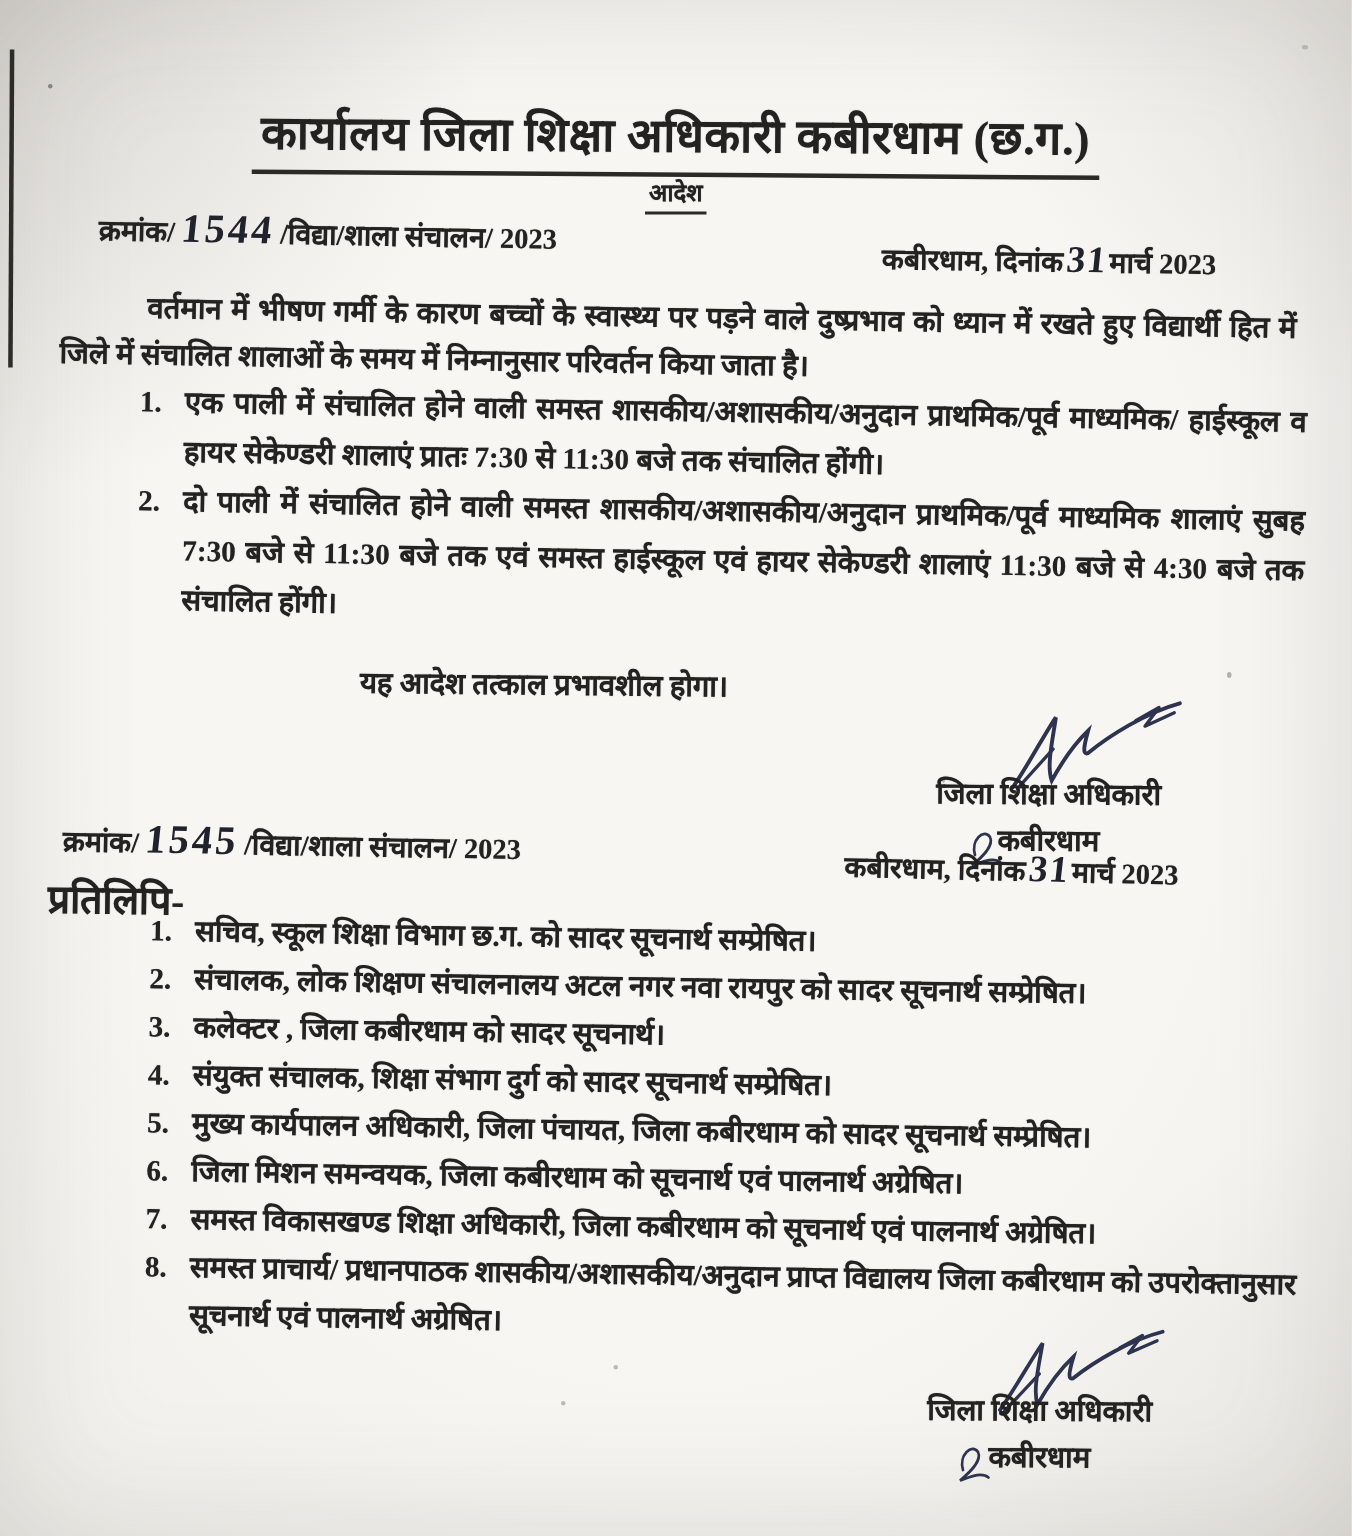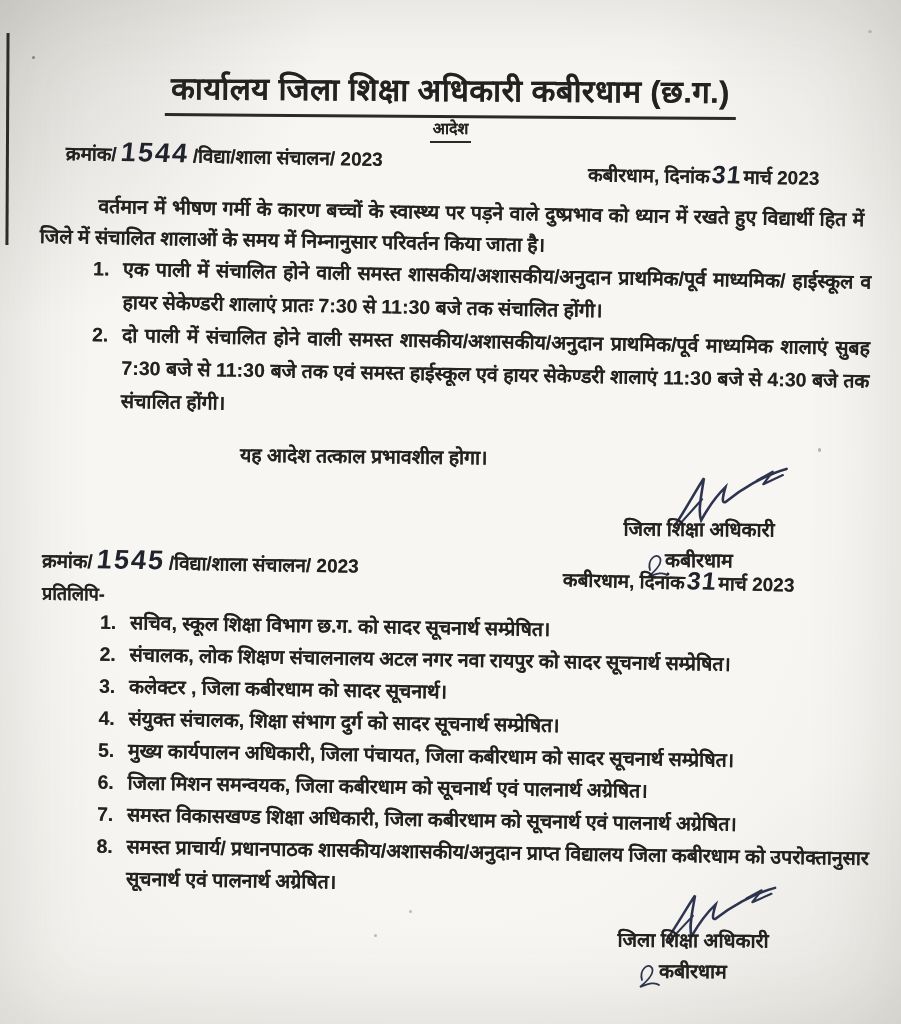--- a/index.html
+++ b/index.html
@@ -1,21 +1,21 @@
 <!DOCTYPE html>
 <html><head>
 <meta charset="utf-8">
 <style>
   html,body{margin:0;padding:0;background:#e9e7e3;}
   .page{
     position:relative;
     width:901px;height:1024px;
     margin:0 auto;
     overflow:hidden;
-    font-family:Liberation Sans, sans-serif;
+    font-family:Liberation Serif, serif;
     color:#232220;
     background:
       radial-gradient(circle at 0% 0%, rgba(110,106,98,0.20), transparent 24%),
       radial-gradient(circle at 100% 2%, rgba(110,106,98,0.10), transparent 18%),
       radial-gradient(circle at 100% 100%, rgba(110,106,98,0.08), transparent 20%),
       radial-gradient(ellipse at 50% 45%, #f7f6f3 55%, #efeeea 100%);
     box-shadow: inset 0 0 90px rgba(105,100,90,0.18);
   }
   .txt{ text-shadow:0 0 0.6px rgba(35,34,32,0.55); }
   .abs{ position:absolute; }
@@ -54,21 +54,21 @@
   }
   .olist{ list-style:none; margin:0; padding:0; }
   .li{ position:relative; }
   .li .num{ position:absolute; left:0; top:0; }
   .list1{ left:92px; top:259px; width:778px; transform:rotate(1.0deg);
           font-size:19.5px; font-weight:600; line-height:33px; }
   .list1 .li{ padding-left:30px; text-align:justify; }
 
   .note{ left:240px; top:442px; font-size:19.5px; font-weight:600; transform:rotate(0.6deg); }
 
-  .copies-heading{ left:42px; top:581px; font-size:18px; font-weight:600; transform:rotate(0.8deg); }
+  .copies-heading{ left:32px; top:581px; font-size:26px; font-weight:600; transform:rotate(0.8deg); }
   .list2{ left:98px; top:612px; width:782px; transform:rotate(0.9deg);
           font-size:19.5px; font-weight:600; line-height:32px; }
   .list2 .li{ padding-left:30px; margin-bottom:0px; }
 
   .sigblock{ text-align:center; font-size:19.5px; font-weight:600; }
   .sig-top-text{ left:610px; top:515px; width:178px; transform:rotate(0.4deg); }
   .sig-bottom-text{ left:602px; top:926px; width:182px; transform:rotate(0.4deg); }
   .sigblock .place{ display:block; margin-top:4px; }
 
   .sig-svg{ position:absolute; pointer-events:none; }

